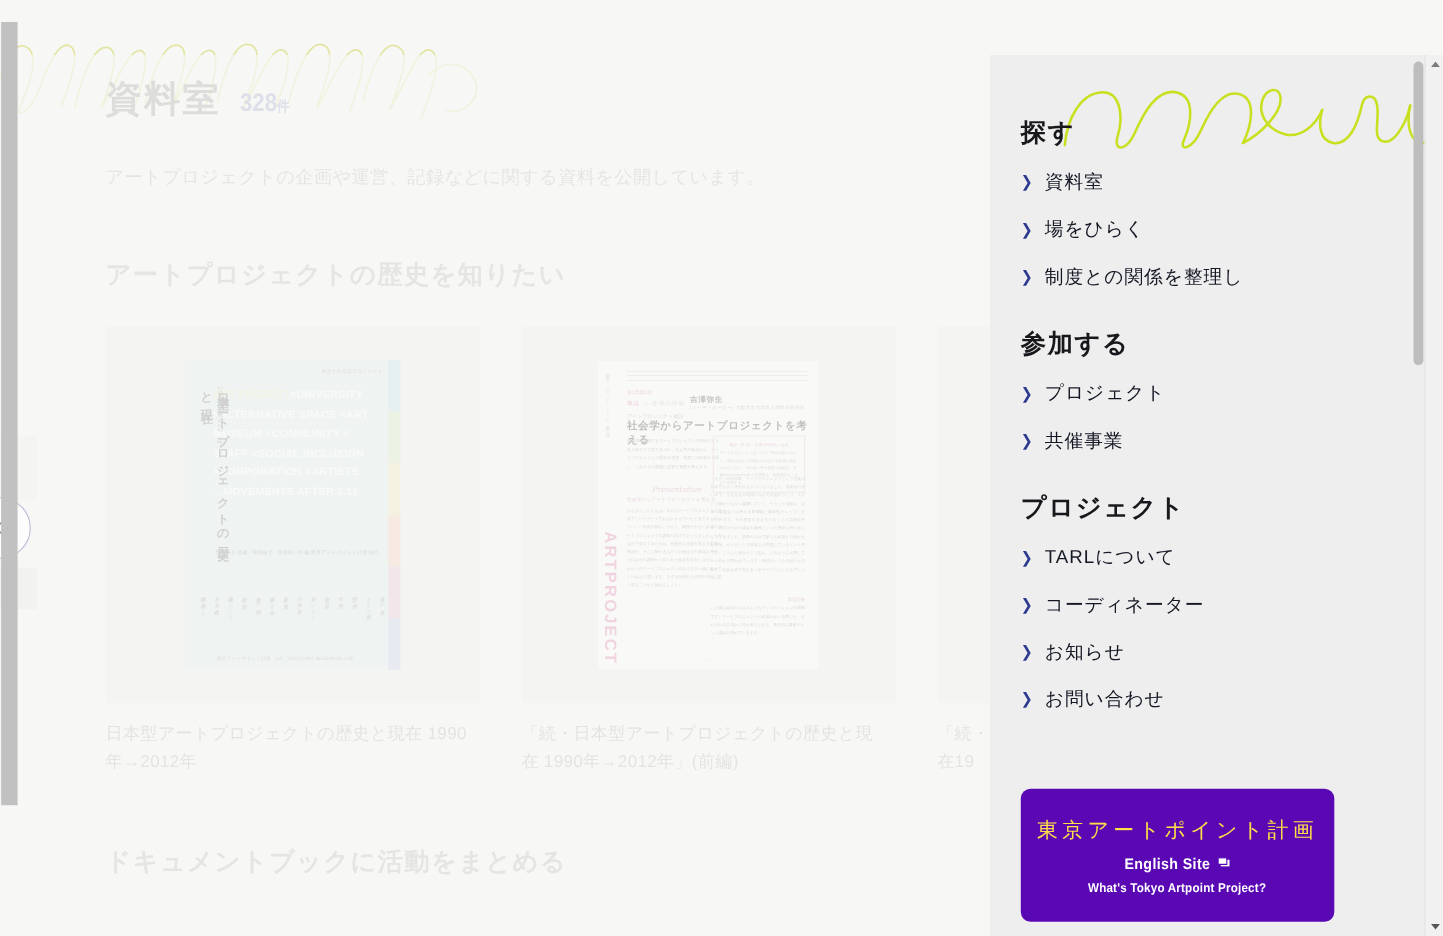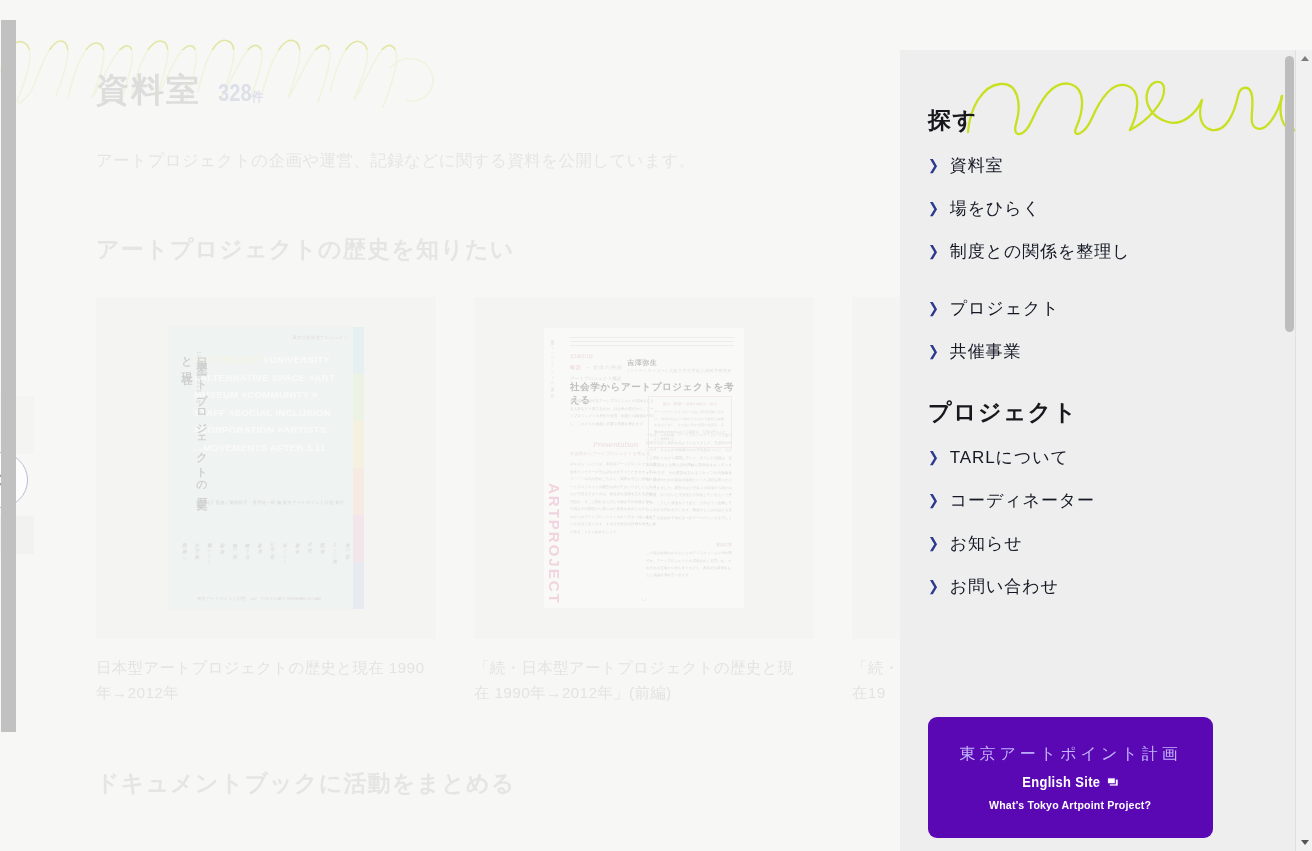--- a/index.html
+++ b/index.html
@@ -177,21 +177,21 @@
   .menu-item .chev {
     color: #2b3a8f; font-size: 13px; font-weight: 700;
     line-height: 1; transform: scaleY(1.1);
   }
   #promo {
     position: absolute; left: 28px; top: 667px; width: 285px; height: 121px;
     background: #5a08b4; border-radius: 9px; z-index: 4;
     display: flex; flex-direction: column; align-items: center; justify-content: center;
     cursor: pointer; gap: 9px;
   }
-  #promo .p-title { color: #c4b5fd; font-size: 16px; letter-spacing: 4px; white-space: nowrap; }
+  #promo .p-title { color: #fde047; font-size: 19px; letter-spacing: 4px; white-space: nowrap; }
   #promo .p-link { color: #fff; font-size: 14px; font-weight: 700; letter-spacing: .4px; display: flex; align-items: center; gap: 7px; transform: scaleX(.92); }
   #promo .p-sub { color: #fff; font-size: 11.5px; font-weight: 700; letter-spacing: .2px; transform: scaleX(.92); }
 
   
   #scroll-outer {
     position: absolute; right: 0; top: 50px; width: 17px; height: 801px;
     background: #f1f1f1; border-left: 1px solid #e0e0e0; z-index: 90;
   }
   #scroll-outer .arrow-up, #scroll-outer .arrow-dn {
     position: absolute; left: 0; width: 17px; height: 17px;
@@ -378,20 +378,21 @@
           <span class="chev">❯</span>
           <span>場をひらく</span>
         </div>
         <div class="menu-item">
           <span class="chev">❯</span>
           <span>制度との関係を整理し</span>
         </div>
       </div>
 
       <div class="menu-group">
+        <div class="menu-group-title">参加する</div>
         <div class="menu-item">
           <span class="chev">❯</span>
           <span>プロジェクト</span>
         </div>
         <div class="menu-item">
           <span class="chev">❯</span>
           <span>共催事業</span>
         </div>
       </div>
 

